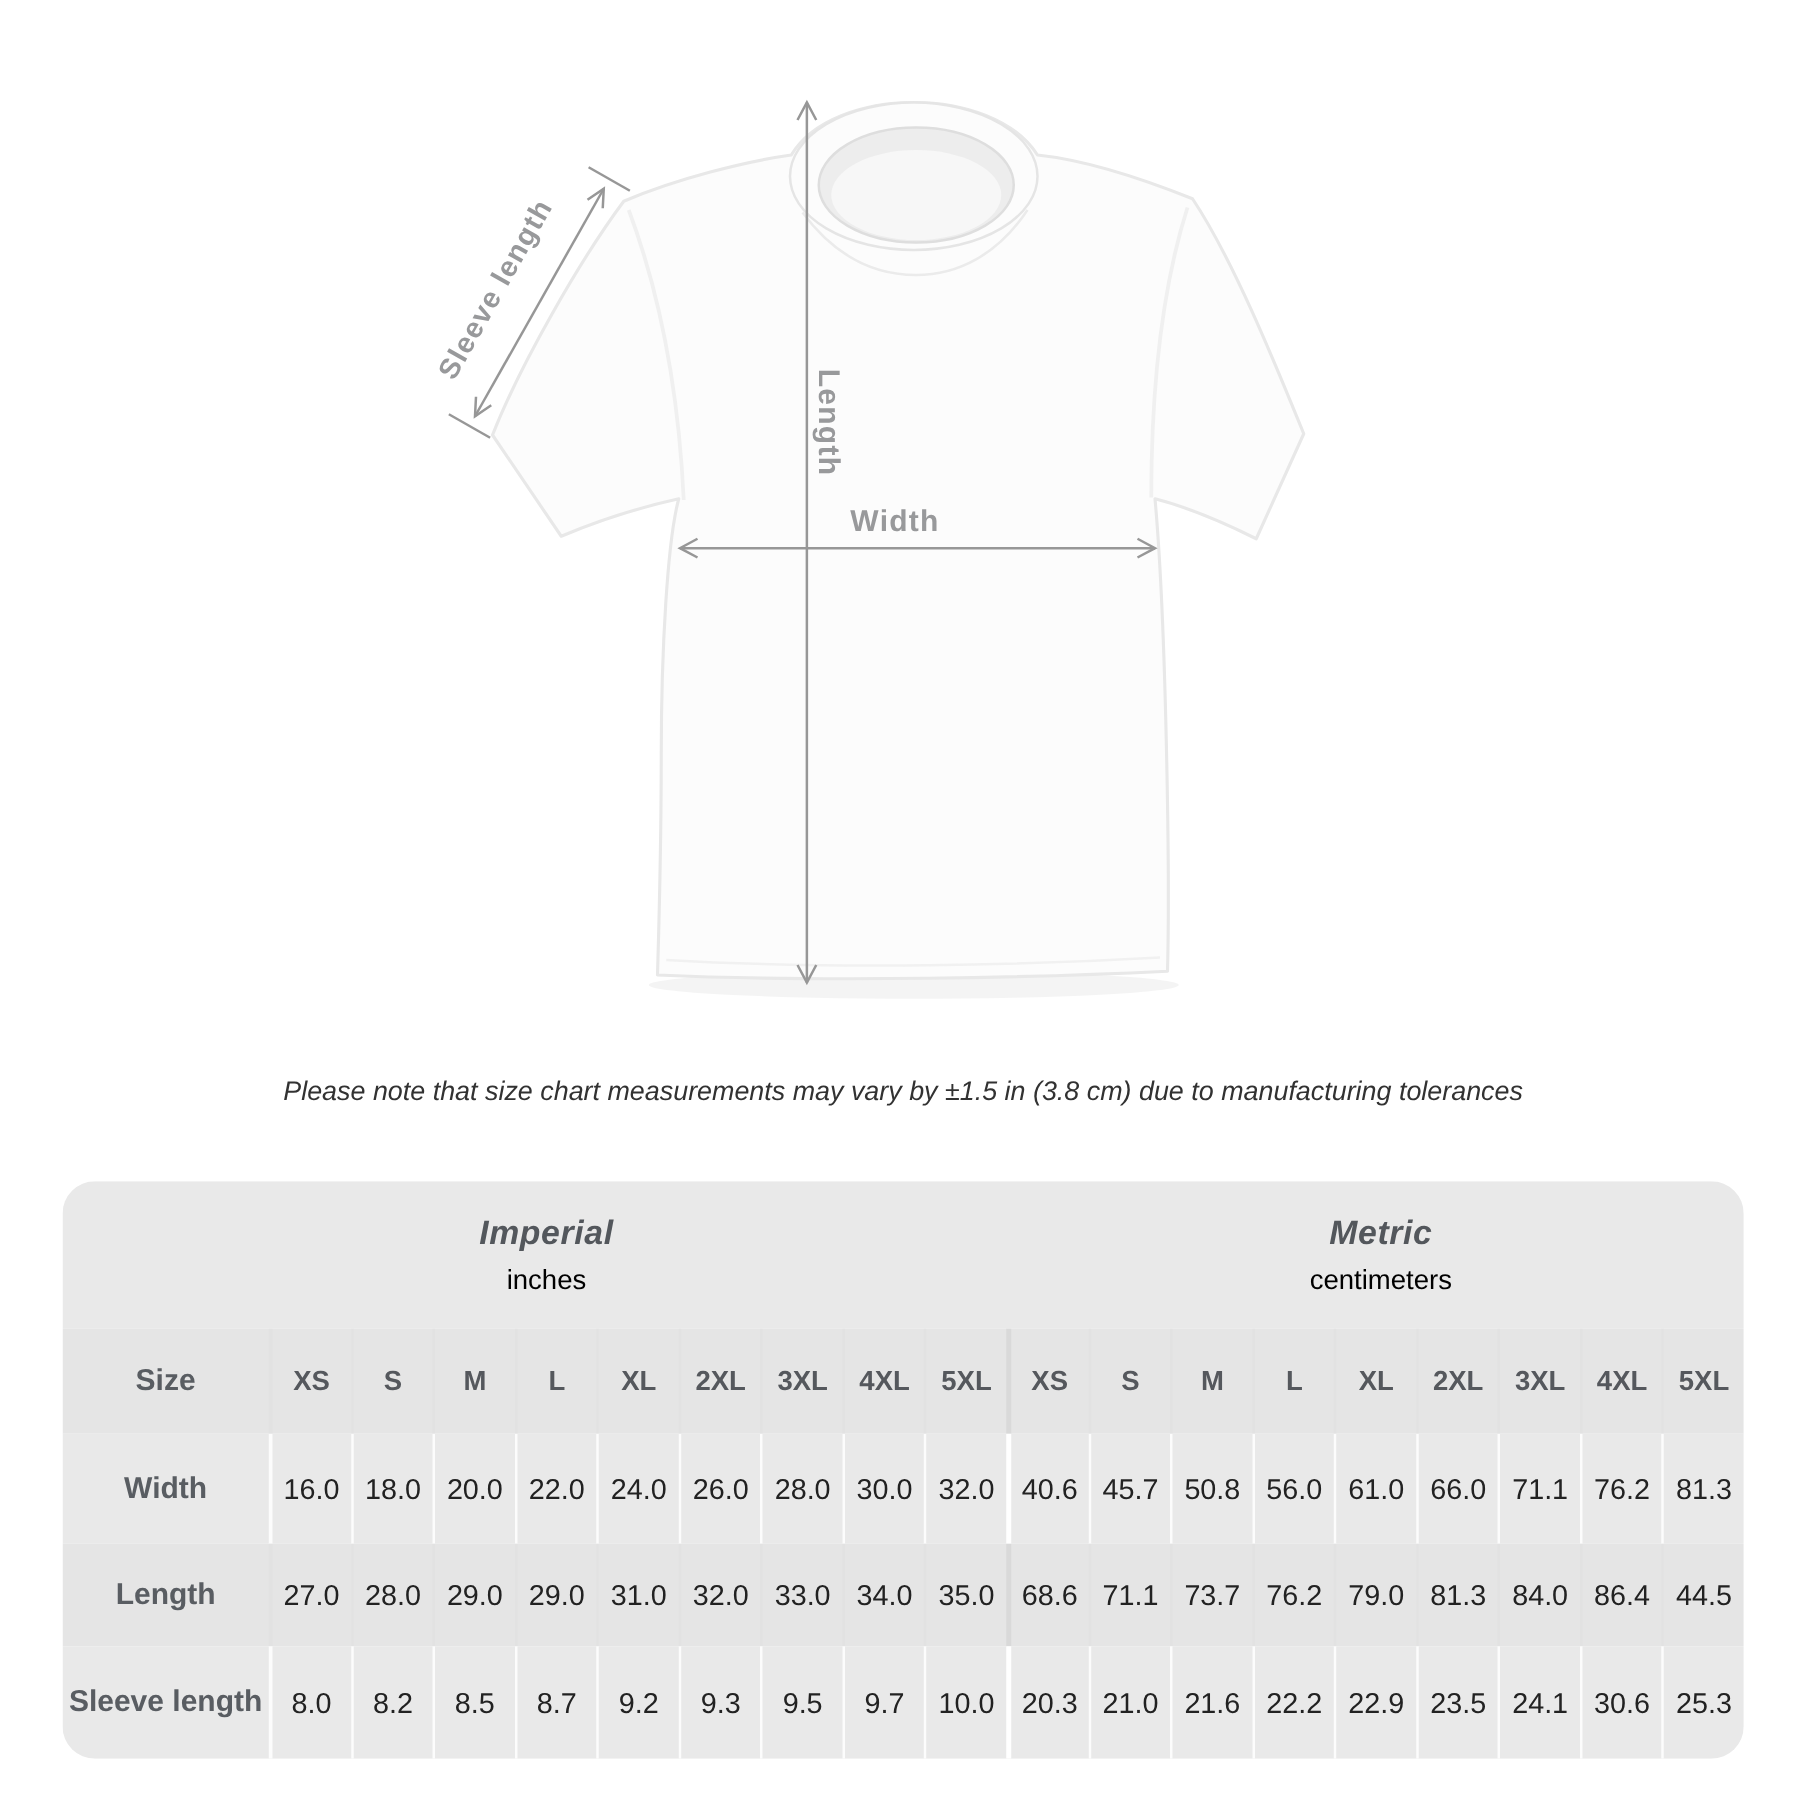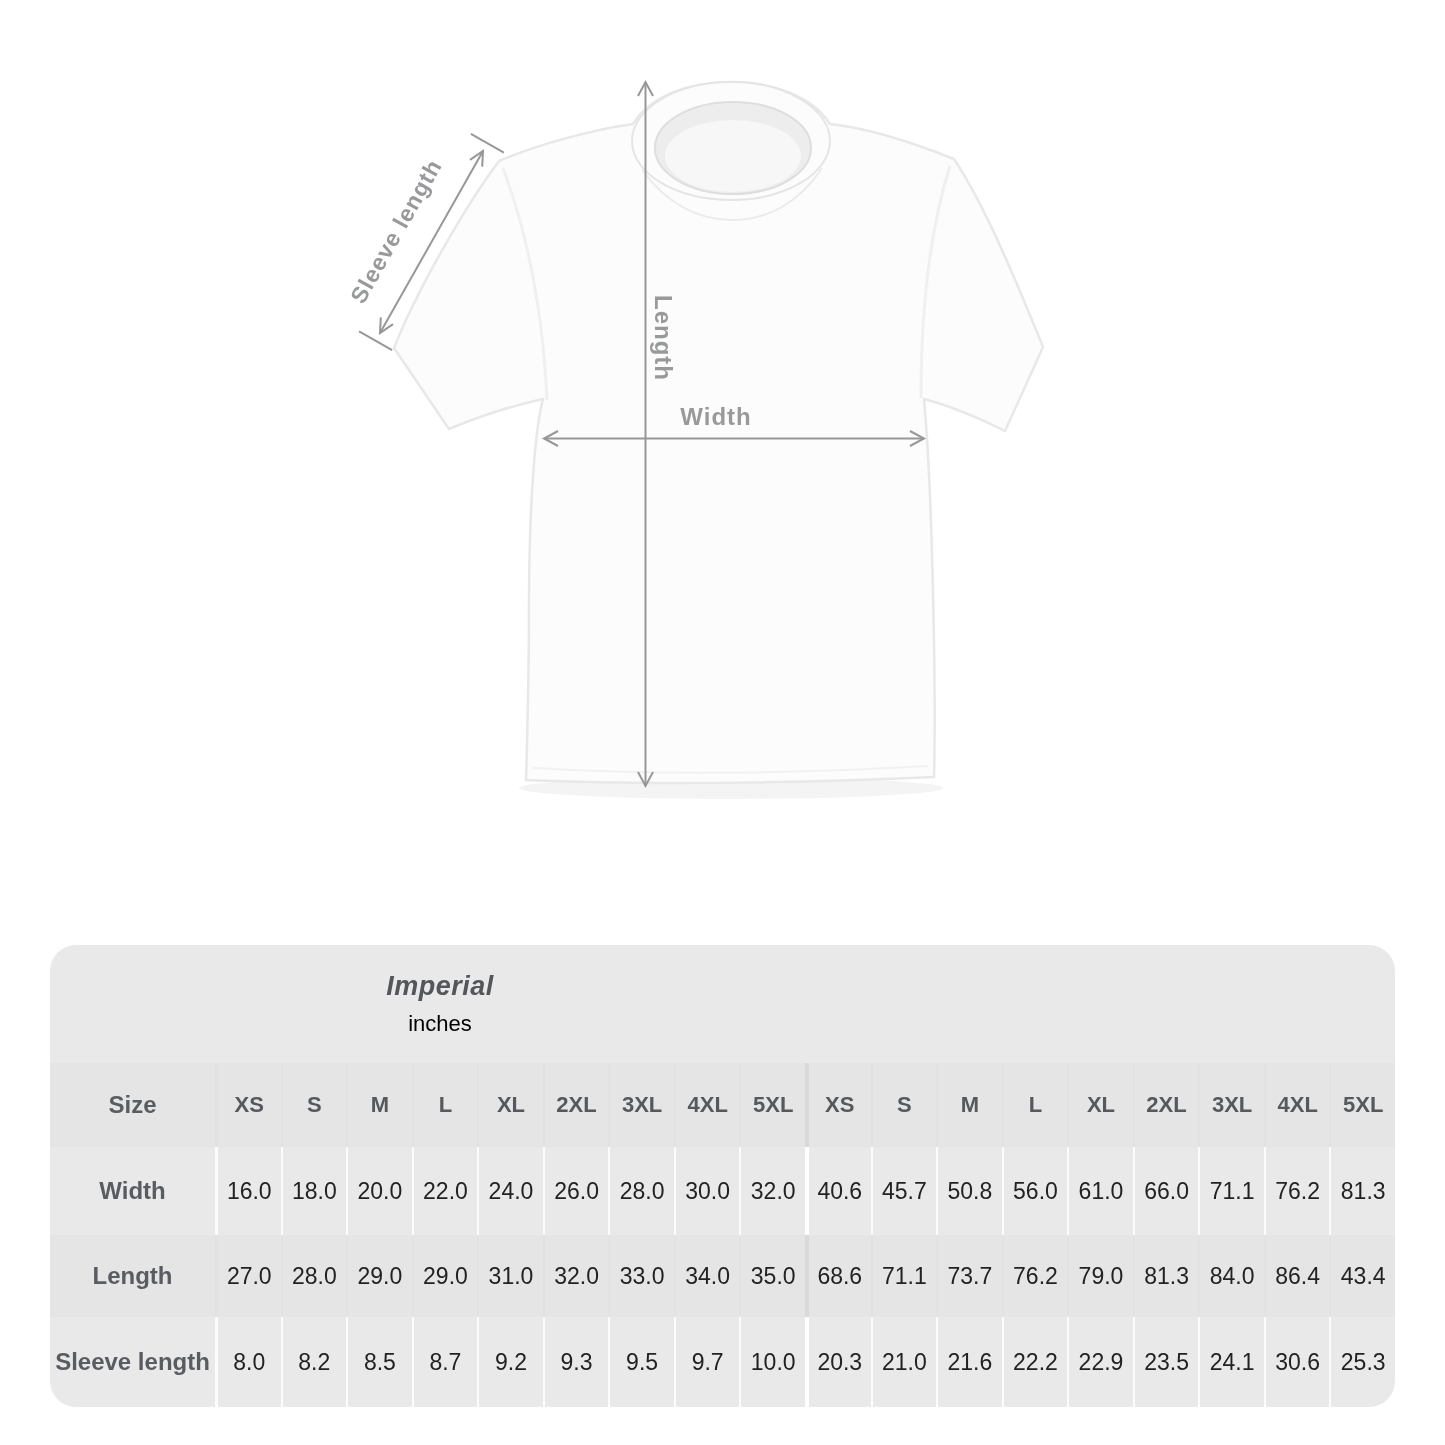--- a/index.html
+++ b/index.html
@@ -102,27 +102,32 @@
       <line x1="359.1" y1="331.4" x2="392.1" y2="350.2"></line>
     </g>
 
     <text class="dim-label" x="403" y="235" font-size="23" text-anchor="middle" transform="rotate(-60.5 403 235)">Sleeve length</text>
     <text class="dim-label" x="663" y="346" font-size="24" text-anchor="middle" transform="rotate(90 663 338)">Length</text>
     <text class="dim-label" x="716" y="425" font-size="24" text-anchor="middle">Width</text>
   </svg>
 </div>
 
 <div class="title-block">
+  <p>Please note that size chart measurements may vary by ±1.5 in (3.8 cm) due to manufacturing tolerances</p>
 </div>
 
 <div class="size-table">
   <div class="band">
     <div class="band-half imperial">
       <div class="band-title">Imperial</div>
       <div class="band-sub">inches</div>
+    </div>
+    <div class="band-half metric">
+      <div class="band-title">Metric</div>
+      <div class="band-sub">centimeters</div>
     </div>
   </div>
   <div id="table-rows">
       <div class="trow h light">
         <div class="cell lblc">Size</div>
         <div class="cell szc first">XS</div>
         <div class="cell szc">S</div>
         <div class="cell szc">M</div>
         <div class="cell szc">L</div>
         <div class="cell szc">XL</div>
@@ -173,21 +178,21 @@
         <div class="cell valc">34.0</div>
         <div class="cell valc">35.0</div>
         <div class="cell valc strong">68.6</div>
         <div class="cell valc">71.1</div>
         <div class="cell valc">73.7</div>
         <div class="cell valc">76.2</div>
         <div class="cell valc">79.0</div>
         <div class="cell valc">81.3</div>
         <div class="cell valc">84.0</div>
         <div class="cell valc">86.4</div>
-        <div class="cell valc">43.4</div>
+        <div class="cell valc">44.5</div>
       </div>
       <div class="trow r2 gray">
         <div class="cell lblc">Sleeve length</div>
         <div class="cell valc first">8.0</div>
         <div class="cell valc">8.2</div>
         <div class="cell valc">8.5</div>
         <div class="cell valc">8.7</div>
         <div class="cell valc">9.2</div>
         <div class="cell valc">9.3</div>
         <div class="cell valc">9.5</div>

